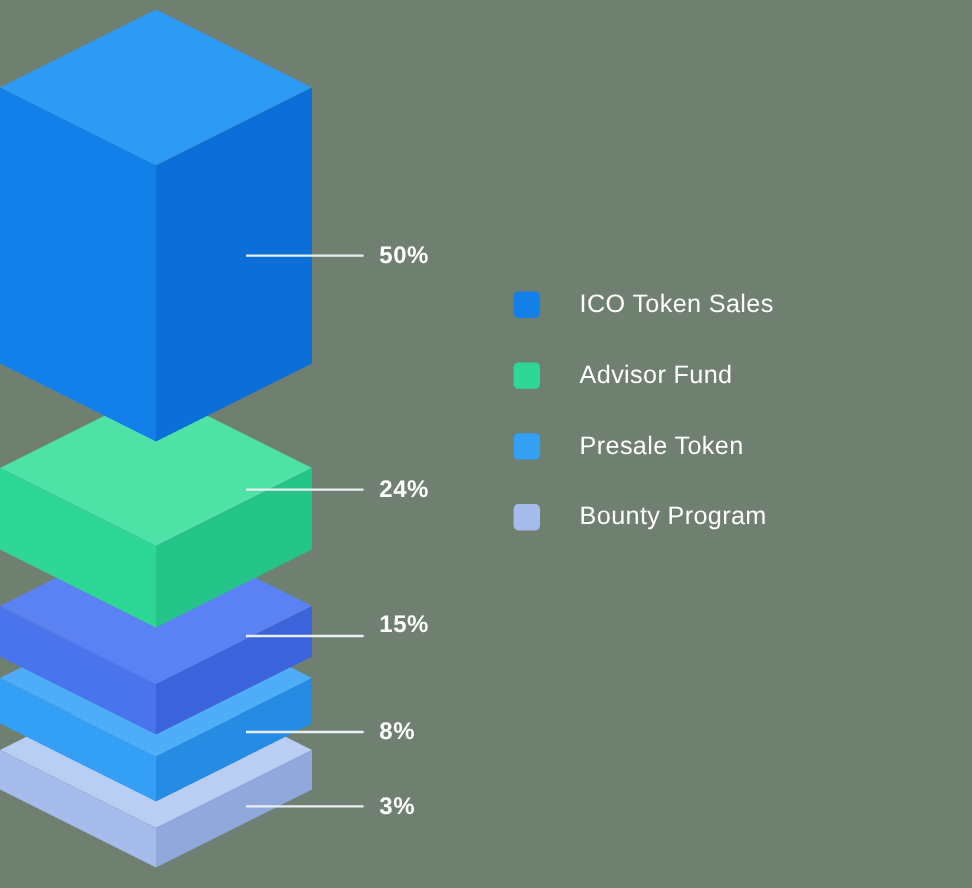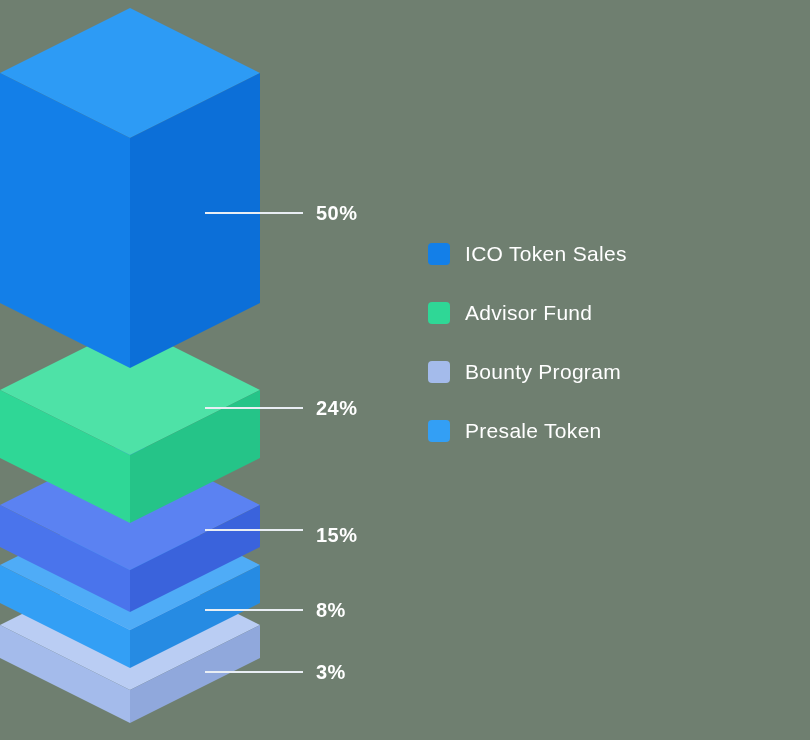--- a/index.html
+++ b/index.html
@@ -36,21 +36,21 @@
     position: absolute;
     left: 428px;
     top: 242px;
     display: flex;
     flex-direction: column;
     gap: 35px;
   }
   .legend-item {
     display: flex;
     align-items: center;
-    gap: 15px;
+    gap: 33px;
   }
   .swatch {
     width: 22px;
     height: 22px;
     border-radius: 4px;
     flex: 0 0 auto;
   }
   .legend-label {
     color: #ffffff;
     font-size: 21px;
@@ -93,37 +93,37 @@
       <line x1="205" x2="303" y1="213" y2="213" stroke="#E9EEF4" stroke-width="2"></line>
       <line x1="205" x2="303" y1="408" y2="408" stroke="#E9EEF4" stroke-width="2"></line>
       <line x1="205" x2="303" y1="530" y2="530" stroke="#E9EEF4" stroke-width="2"></line>
       <line x1="205" x2="303" y1="610" y2="610" stroke="#E9EEF4" stroke-width="2"></line>
       <line x1="205" x2="303" y1="672" y2="672" stroke="#E9EEF4" stroke-width="2"></line>
     </svg>
 
   <div>
     <span class="value-label" style="top: 199px;">50%</span>
     <span class="value-label" style="top: 394px;">24%</span>
-    <span class="value-label" style="top: 521px;">15%</span>
+    <span class="value-label" style="top: 507px;">15%</span>
     <span class="value-label" style="top: 596px;">8%</span>
     <span class="value-label" style="top: 658px;">3%</span>
   </div>
 
   <div class="legend">
     <div class="legend-item">
       <span class="swatch" style="background: rgb(19, 127, 232);"></span>
       <span class="legend-label">ICO Token Sales</span>
     </div>
     <div class="legend-item">
       <span class="swatch" style="background: rgb(47, 215, 150);"></span>
       <span class="legend-label">Advisor Fund</span>
     </div>
     <div class="legend-item">
+      <span class="swatch" style="background: rgb(51, 159, 245);"></span>
+      <span class="legend-label">Presale Token</span>
+    </div>
+    <div class="legend-item">
       <span class="swatch" style="background: rgb(164, 187, 235);"></span>
       <span class="legend-label">Bounty Program</span>
-    </div>
-    <div class="legend-item">
-      <span class="swatch" style="background: rgb(51, 159, 245);"></span>
-      <span class="legend-label">Presale Token</span>
     </div>
   </div>
 
 </div>
 
 </body></html>

